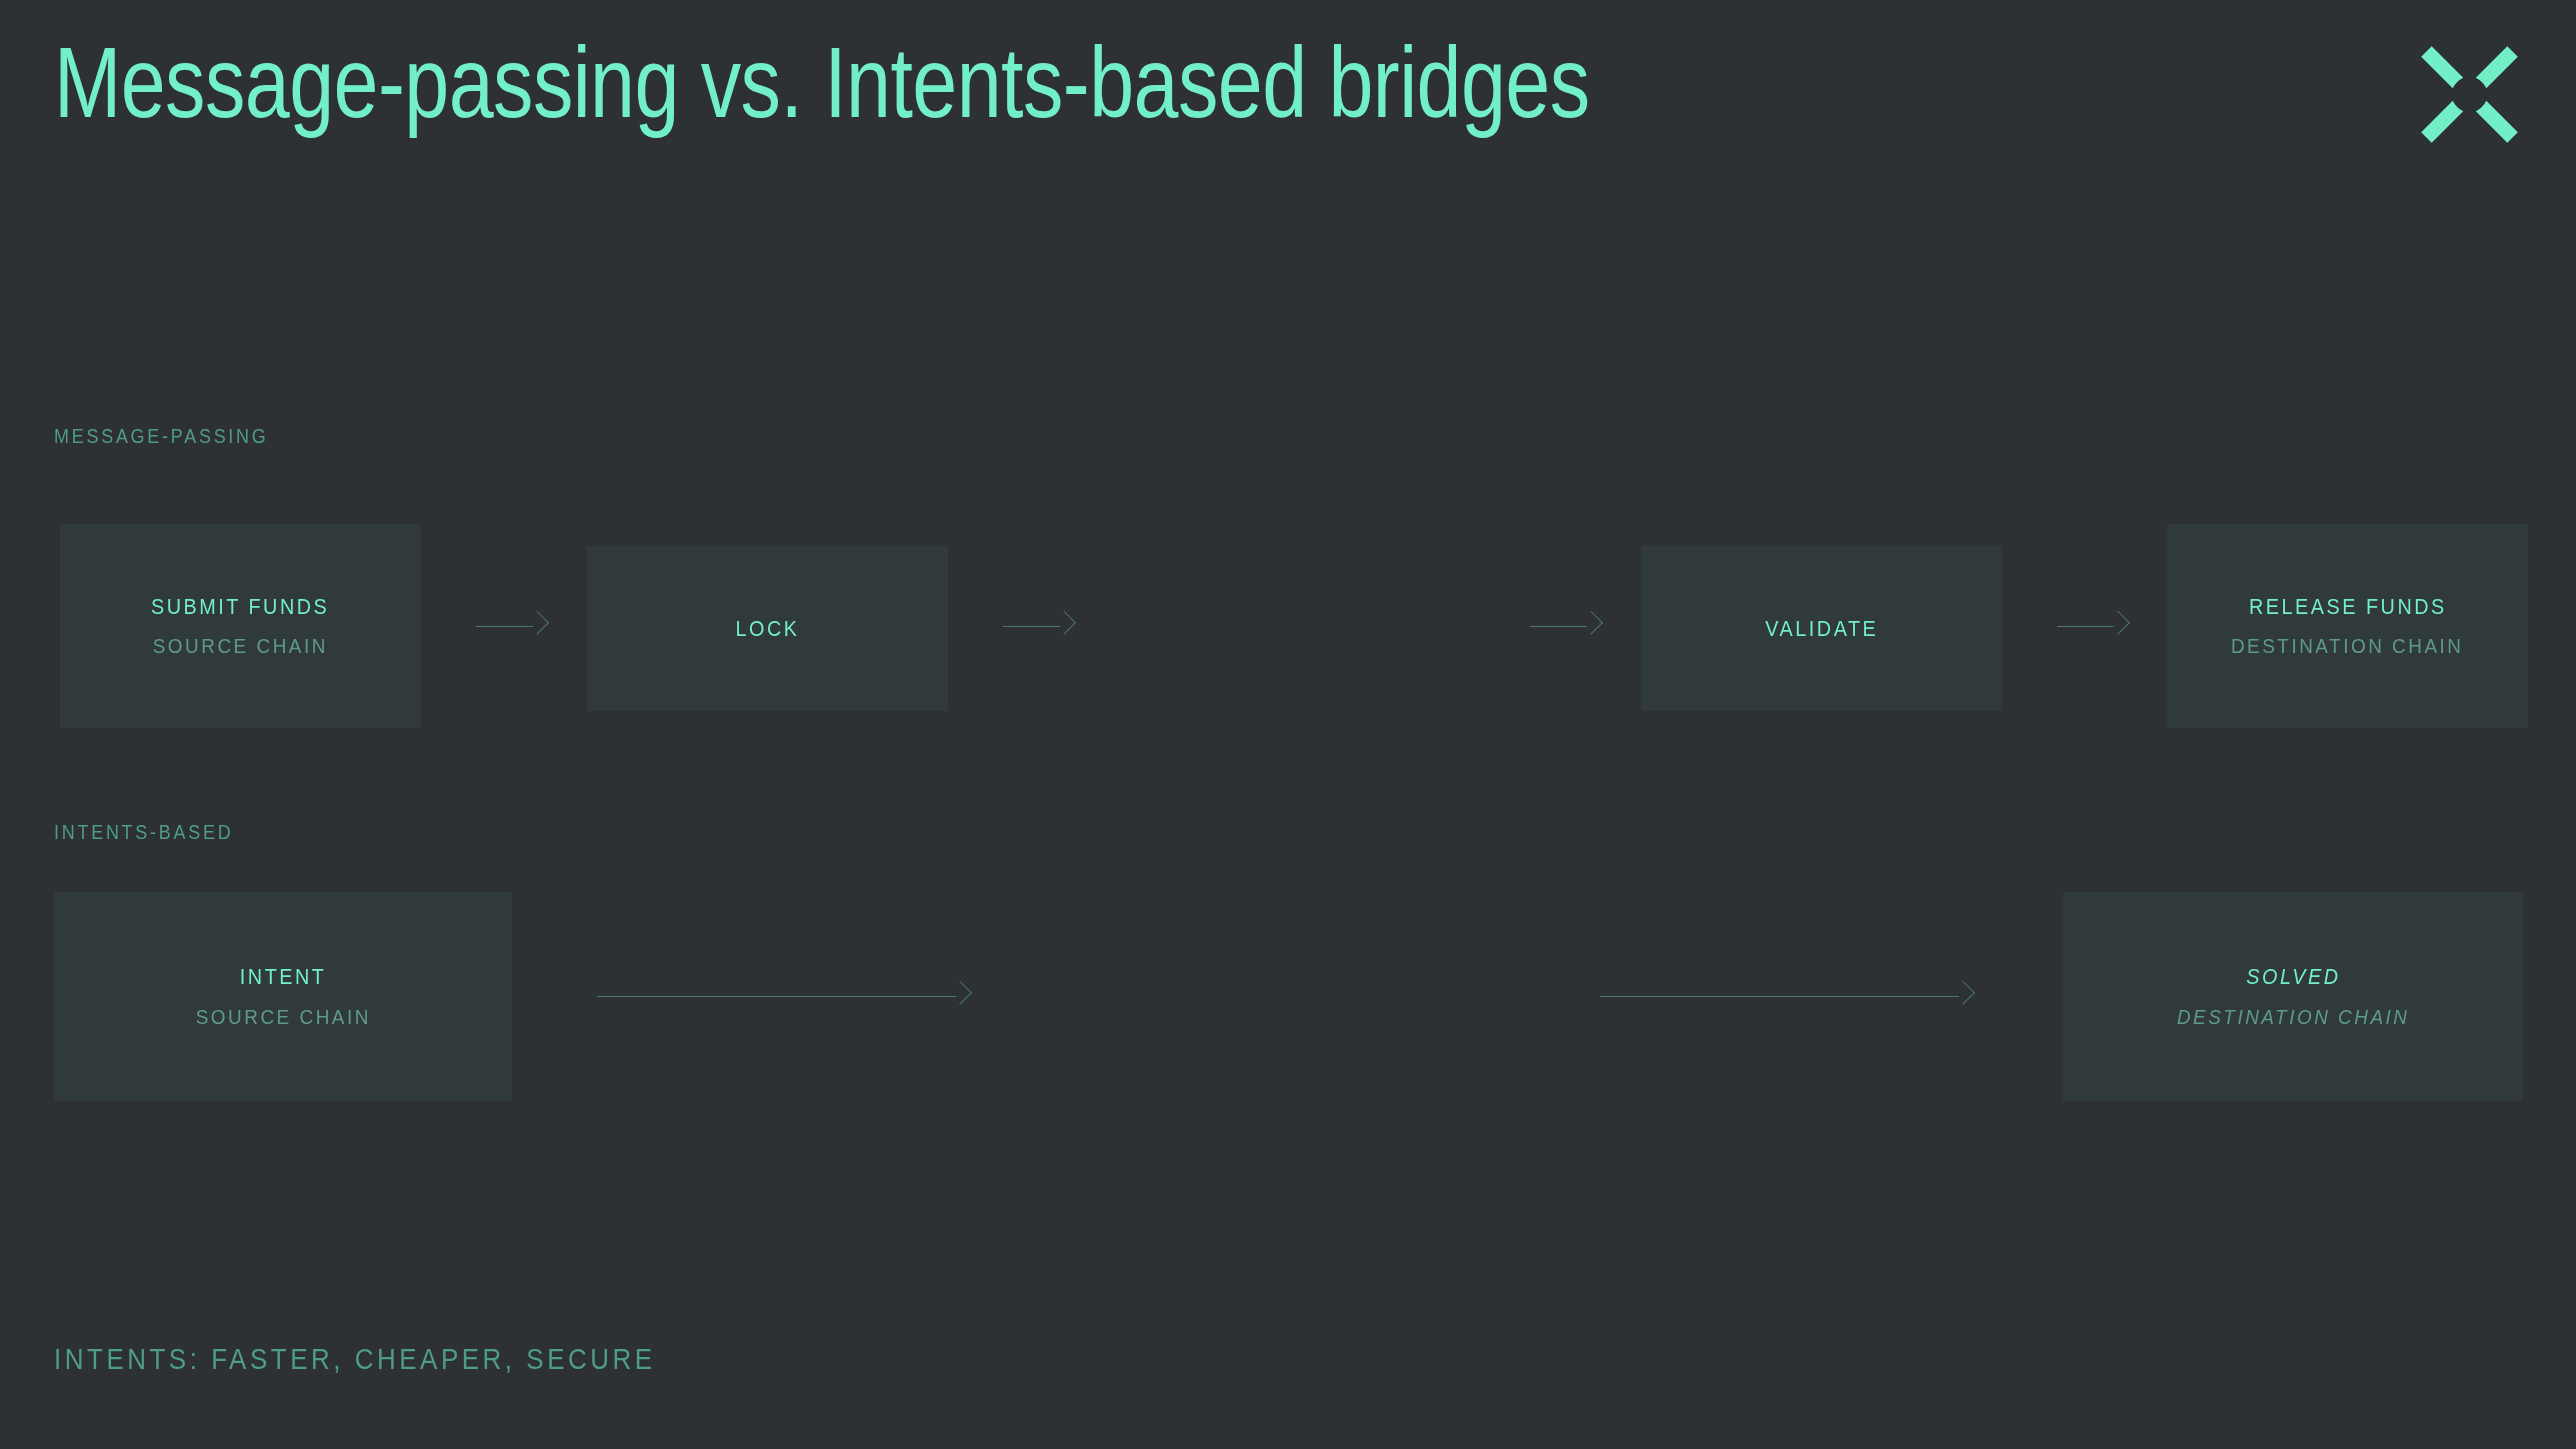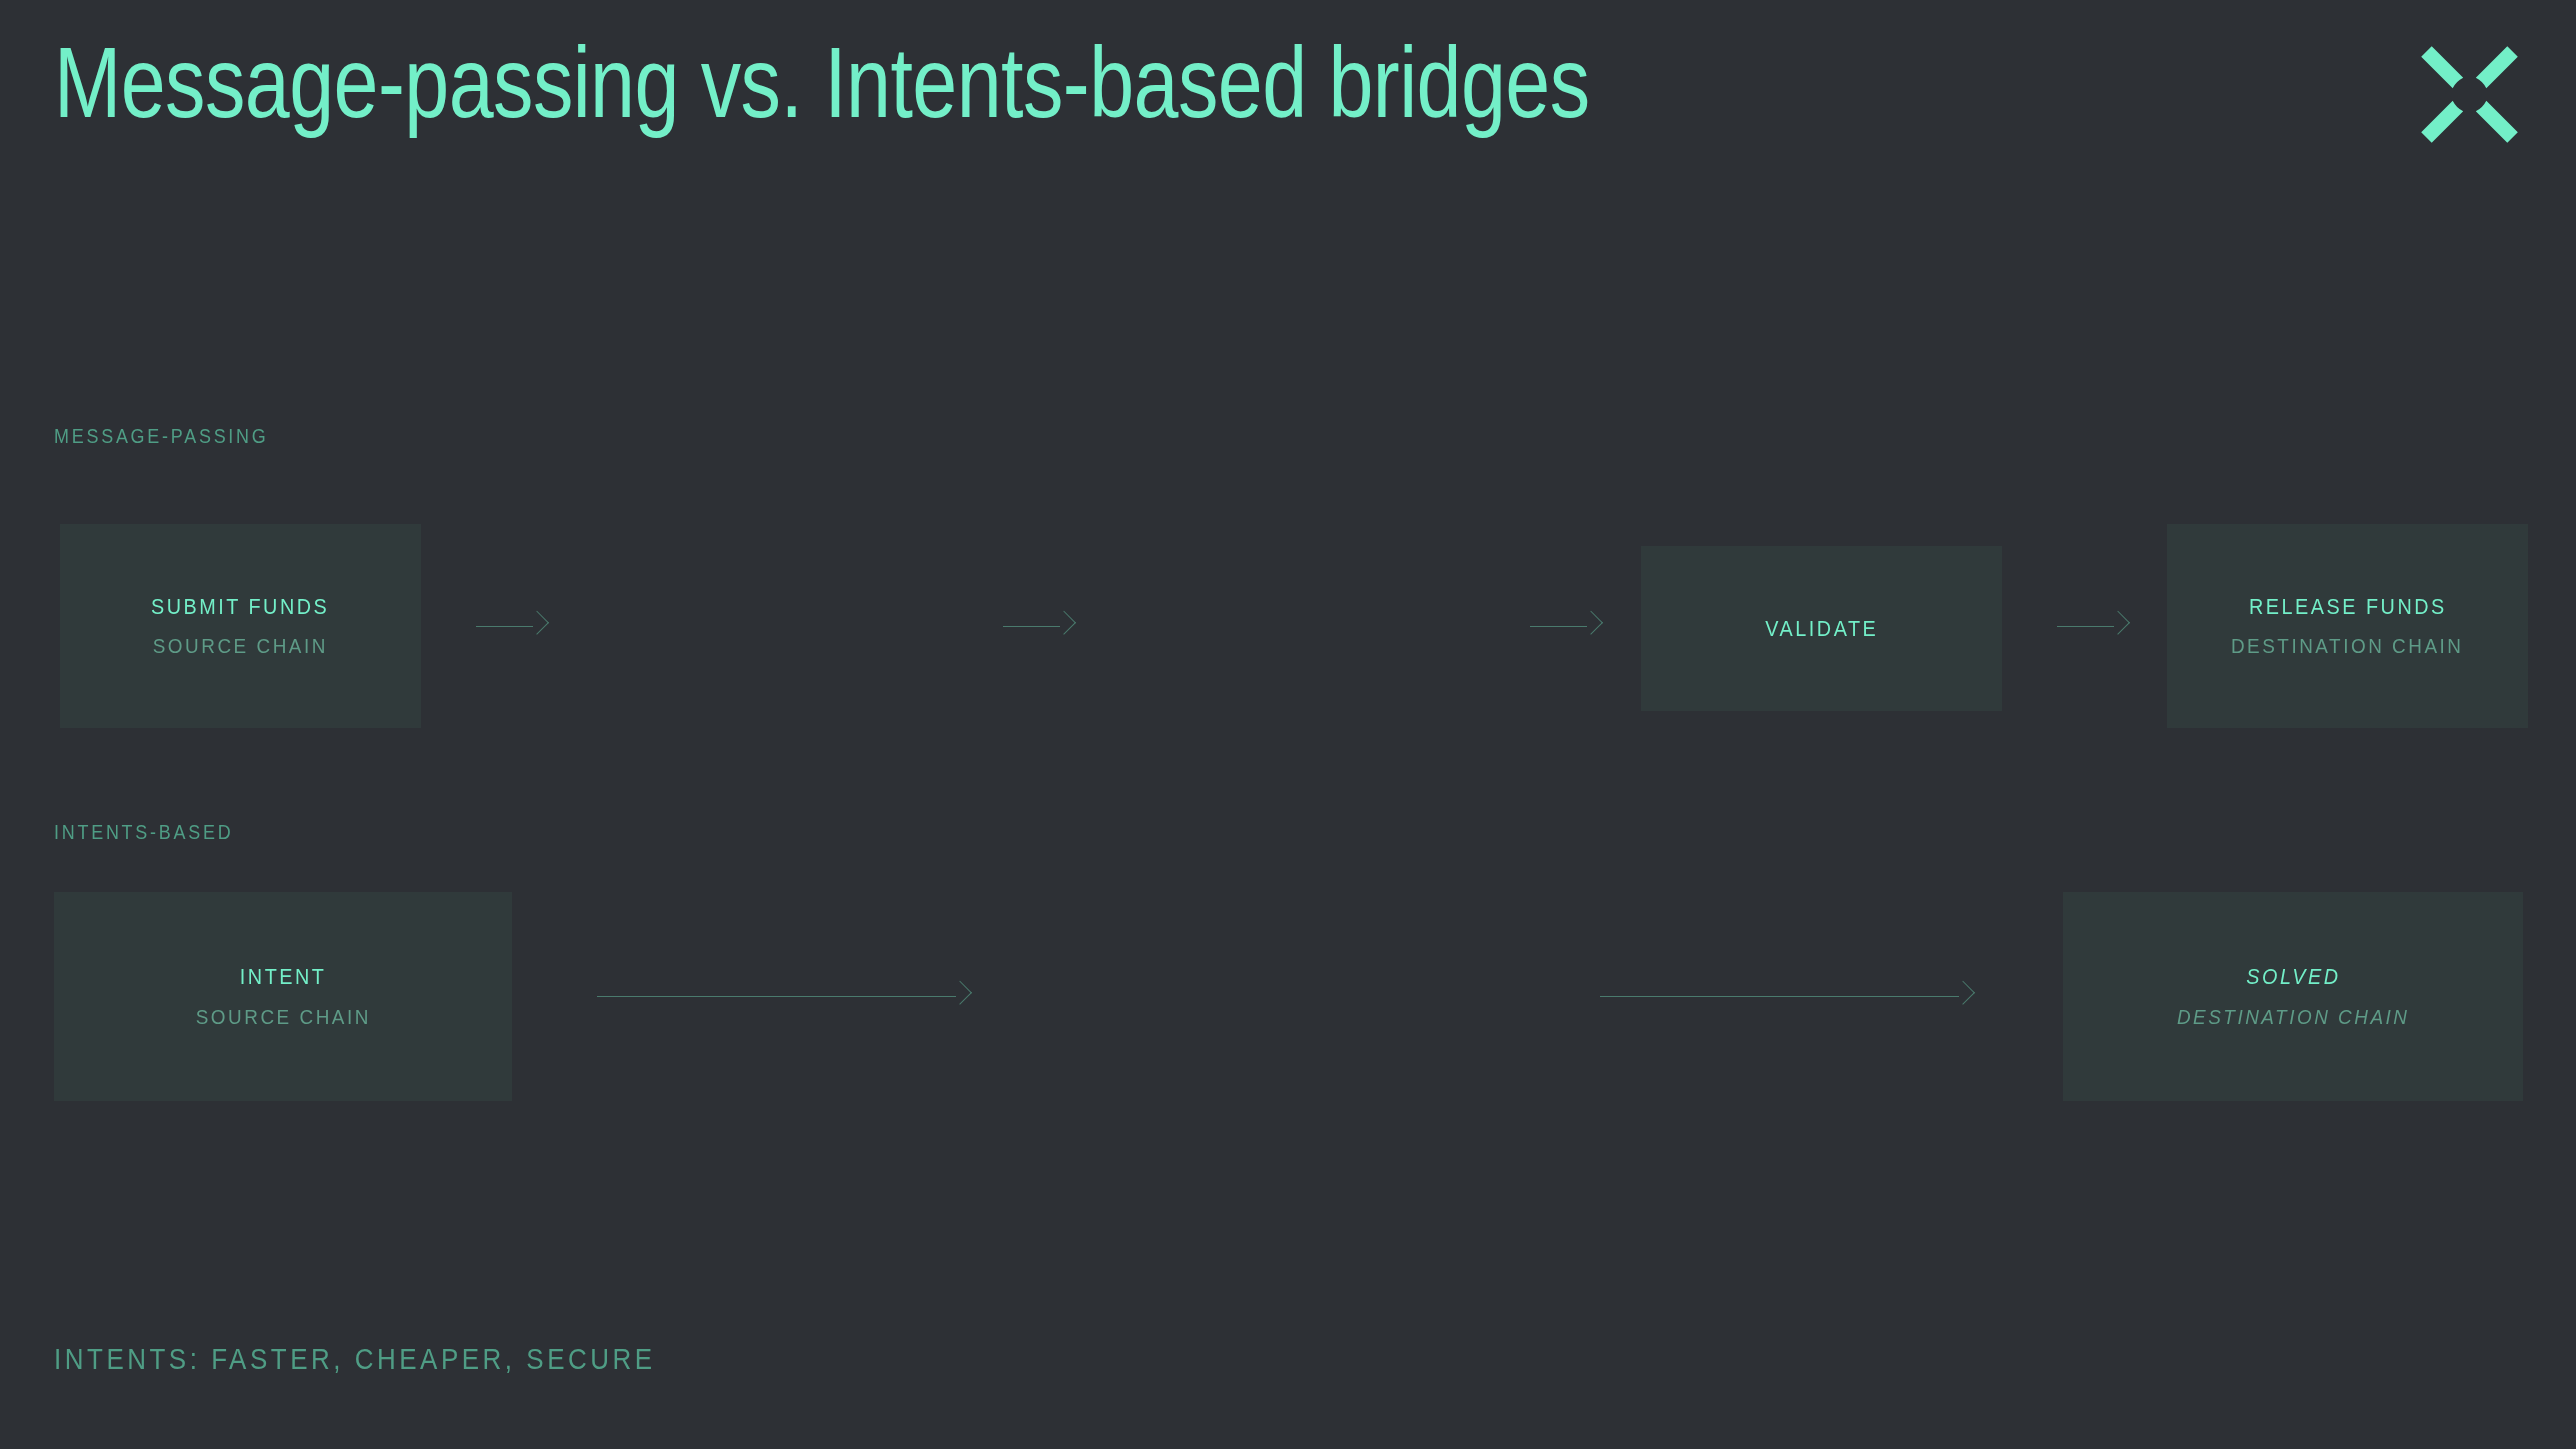--- a/index.html
+++ b/index.html
@@ -133,20 +133,23 @@
   <div class="node" style="left:54px;top:0px;width:361px;height:204px;">
     <span class="title">SUBMIT FUNDS</span>
     <span class="sub">SOURCE CHAIN</span>
   </div>
 
   <div class="arrow" style="left:470px;top:89px;width:74px;">
     <span class="shaft"></span>
     <span class="head"></span>
   </div>
 
+  <div class="node single" style="left:581px;top:22px;width:361px;height:165px;">
+    <span class="title">LOCK</span>
+  </div>
 
   <div class="arrow" style="left:997px;top:89px;width:74px;">
     <span class="shaft"></span>
     <span class="head"></span>
   </div>
 
 
   <div class="arrow" style="left:1524px;top:89px;width:74px;">
     <span class="shaft"></span>
     <span class="head"></span>

